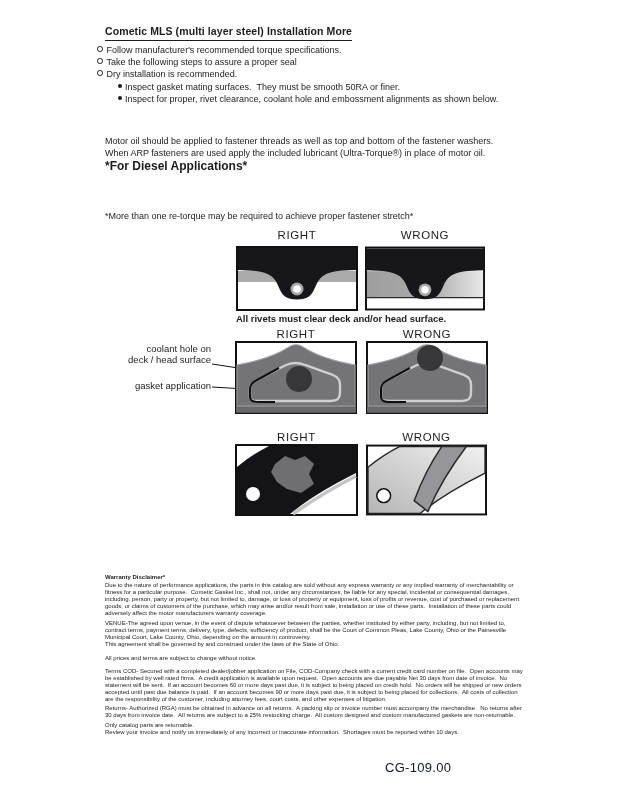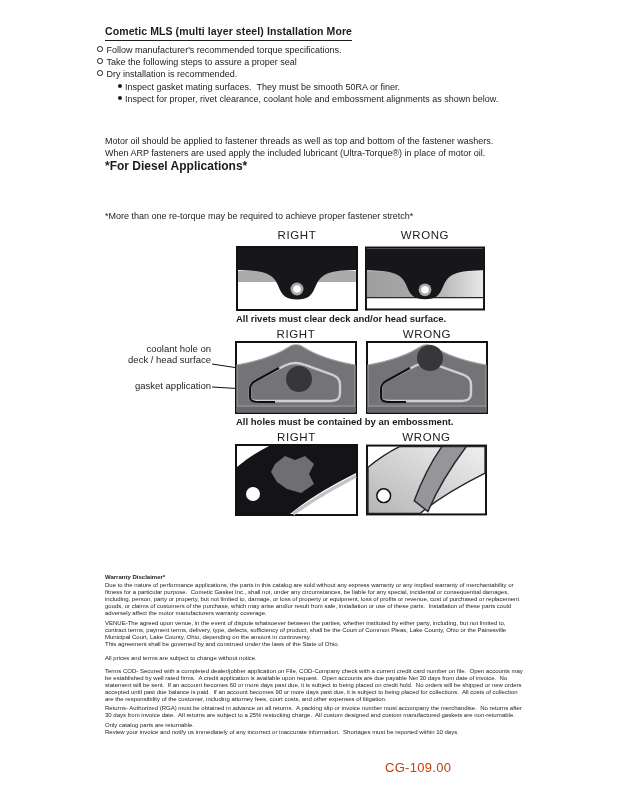--- a/index.html
+++ b/index.html
@@ -33,21 +33,21 @@
   .figure svg{display:block;}
   
   .annot{font-size:9.5px;line-height:11px;white-space:pre-line;text-align:right;width:120px;}
   #annot-coolant{left:91px;top:343px;}
   #annot-emboss{left:91px;top:380px;}
   #leader-lines{left:209px;top:356px;}
   
   .w-head{left:105px;font-size:6px;font-weight:bold;white-space:pre;}
   .w-para{left:105px;font-size:6px;line-height:7px;white-space:pre;}
   
-  #footer{left:385px;top:760px;font-size:13px;color:#c2410c;letter-spacing:.3px;}
+  #footer{left:385px;top:760px;font-size:13px;color:#0f172a;letter-spacing:.3px;}
 </style>
 </head>
 <body>
 
 <div id="page">
 
   <div id="title" class="abs">Cometic MLS (multi layer steel) Installation More</div>
 
   <div id="bullets" class="abs">
     <div class="bullet-row"><span class="ring"></span><span>Follow manufacturer's recommended torque specifications.</span></div>
@@ -119,21 +119,20 @@
     <svg width="122" height="73" viewBox="0 0 122 73">
       <rect x="1" y="1" width="120" height="71" fill="#ffffff" stroke="#111" stroke-width="2"></rect>
       <path d="M2,24 C24,20 42,14 54,6 C58,3 64,3 68,6 C80,14 98,20 120,24 L120,71 L2,71 Z" fill="#747478" stroke="#9c9c9c" stroke-width="1.2"></path>
       <line x1="2" y1="65" x2="120" y2="65" stroke="#9c9c9c" stroke-width="1"></line>
       <rect x="2" y="66" width="118" height="5" fill="#68686c"></rect>
       <path d="M15,57 L15,48 C15,44 17,41.5 21,39.5 L50,24.5 C56,21.5 64,21.5 70,24 L97,33.5 C103,36 105,38.5 105,43 L105,52 C105,58 102,60 96,60 L23,60 C17,60 15,59.5 15,57 Z" fill="none" stroke="#cfcfcf" stroke-width="2.4"></path>
       <path d="M44,27 L21,39.5 C17,41.5 15,44 15,48 L15,56 C15,60 18,61 25,61 L40,61" fill="none" stroke="#0e0e0e" stroke-width="2"></path>
       <circle cx="64" cy="17" r="13" fill="#37373b"></circle>
     </svg>
   </div>
-  <div class="abs caption" style="left:236px;top:416px;">All holes must be contained by an embossment.</div>
 
   <div class="abs rw-label" style="left:235px;top:431px;width:123px;">RIGHT</div>
   <div class="abs rw-label" style="left:366px;top:431px;width:121px;">WRONG</div>
 
   <div class="figure" style="left:235px;top:444px;">
     <svg width="123" height="72" viewBox="0 0 123 72">
       <rect x="1" y="1" width="121" height="70" fill="#ffffff" stroke="#111" stroke-width="2"></rect>
       <path d="M2,23 C13,14 24,7 34,2 L121,2 L121,29 C97,41 73,55 55,70 L2,70 Z" fill="#141418"></path>
       <path d="M121,32 C98,44 76,57 58,70" stroke="#c4c4c4" stroke-width="3.5" fill="none"></path>
       <path d="M40,20 L50,12 L60,16 L70,12 L79,20 L74,30 L79,40 L66,49 L52,45 L42,38 L36,28 Z" fill="#6f6f73"></path>

